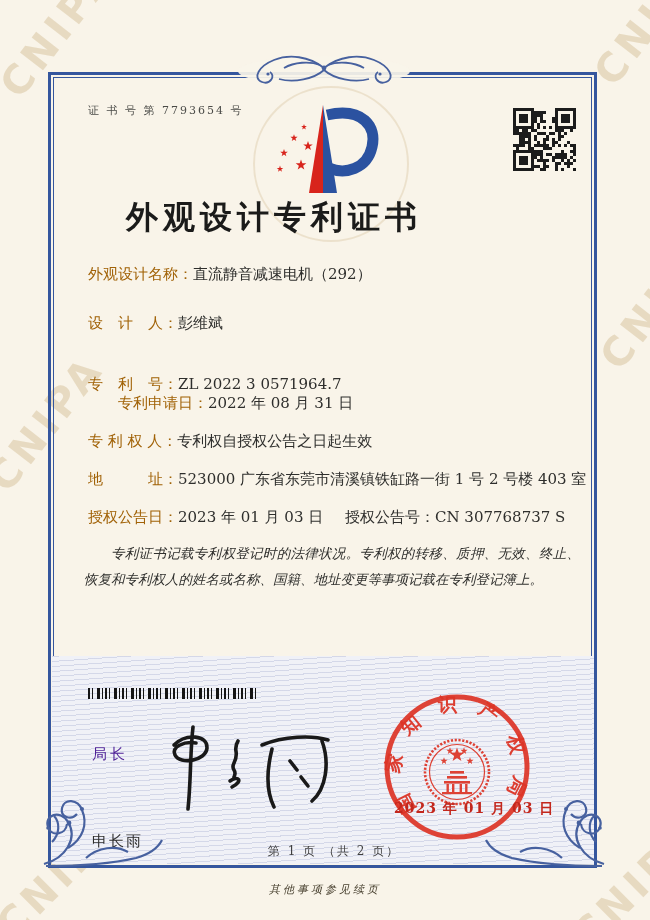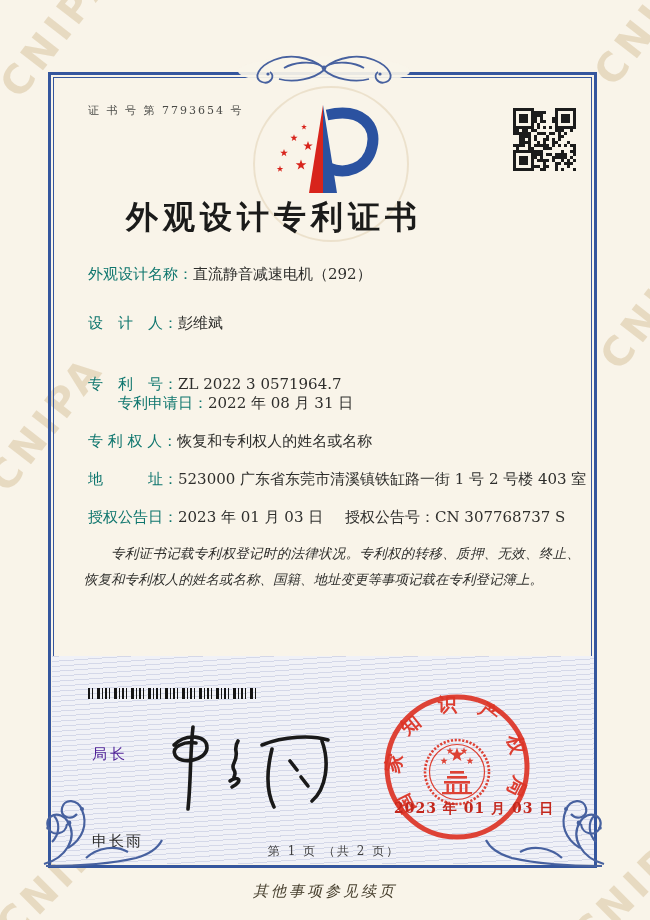--- a/index.html
+++ b/index.html
@@ -45,21 +45,21 @@
     position:absolute; left:88px; top:103px; font-size:11px;
     letter-spacing:2px; color:#4a4a47;
   }
   .logo{position:absolute; left:263px; top:103px;}
   .qr{position:absolute; left:513px; top:108px; width:63px; height:63px;}
   .title{
     position:absolute; left:48px; top:196px; width:452px; text-align:center;
     font-size:32px; font-weight:bold; letter-spacing:5px; color:#1b1b1a;
   }
   .field{position:absolute; left:88px; font-size:15px; white-space:nowrap;}
-  .field .lb{color:#0f766e;}
+  .field .lb{color:#a16207;}
   .field .vl{color:#2e2e2c;text-align:center;}
   .f0{top:265px;} .f1{top:314px;} .f2{top:355px;margin-top:20px;} .f3{top:394px;margin-left:30px;}
   .f4{top:432px;} .f5{top:470px;} .f6{top:508px;}
   .f6b{position:absolute; left:345px; top:508px; font-size:15px; white-space:nowrap;}
   .body-text{
     position:absolute; left:84px; top:540px; width:496px;
     font-size:13.5px; line-height:1.95; text-align:justify; color:#2f2f2d;
     font-style:italic;
   }
   .body-text p{margin:0; text-indent:2em;}
@@ -78,21 +78,21 @@
   .issue-date{
     position:absolute; left:394px; top:800px; font-size:14px; font-weight:bold;
     letter-spacing:1px; color:#c3271d; z-index:5;
   }
   .page-footer{
     position:absolute; left:48px; top:843px; width:572px; text-align:center;
     font-size:12px; letter-spacing:2px; color:#3f3f3f;
   }
   .continuation{
     position:absolute; left:0; top:882px; width:650px; text-align:center;
-    font-size:15px; letter-spacing:3px; color:#48402f; font-style:italic;
+    font-size:11px; letter-spacing:3px; color:#48402f; font-style:italic;
   }
   .flourish-bl{position:absolute; left:36px; top:776px;}
   .flourish-br{position:absolute; left:482px; top:776px; transform:scaleX(-1);}
   .ornament-top{position:absolute; left:224px; top:48px;}
 </style>
 </head>
 <body>
 
 <div class="page">
 
@@ -393,21 +393,21 @@
   <div class="field f1">
     <span class="lb">设　计　人：</span><span class="vl">彭维斌</span>
   </div>
   <div class="field f2">
     <span class="lb">专　利　号：</span><span class="vl">ZL 2022 3 0571964.7</span>
   </div>
   <div class="field f3">
     <span class="lb">专利申请日：</span><span class="vl">2022 年 08 月 31 日</span>
   </div>
   <div class="field f4">
-    <span class="lb">专 利 权 人：</span><span class="vl">恢复和专利权人的姓名或名称</span>
+    <span class="lb">专 利 权 人：</span><span class="vl">专利权自授权公告之日起生效</span>
   </div>
   <div class="field f5">
     <span class="lb">地　　　址：</span><span class="vl">523000 广东省东莞市清溪镇铁缸路一街 1 号 2 号楼 403 室</span>
   </div>
   <div class="field f6">
     <span class="lb">授权公告日：</span><span class="vl">2023 年 01 月 03 日</span>
   </div>
   <div class="f6b">
     <span class="lb">授权公告号：</span><span class="vl">CN 307768737 S</span>
   </div>

